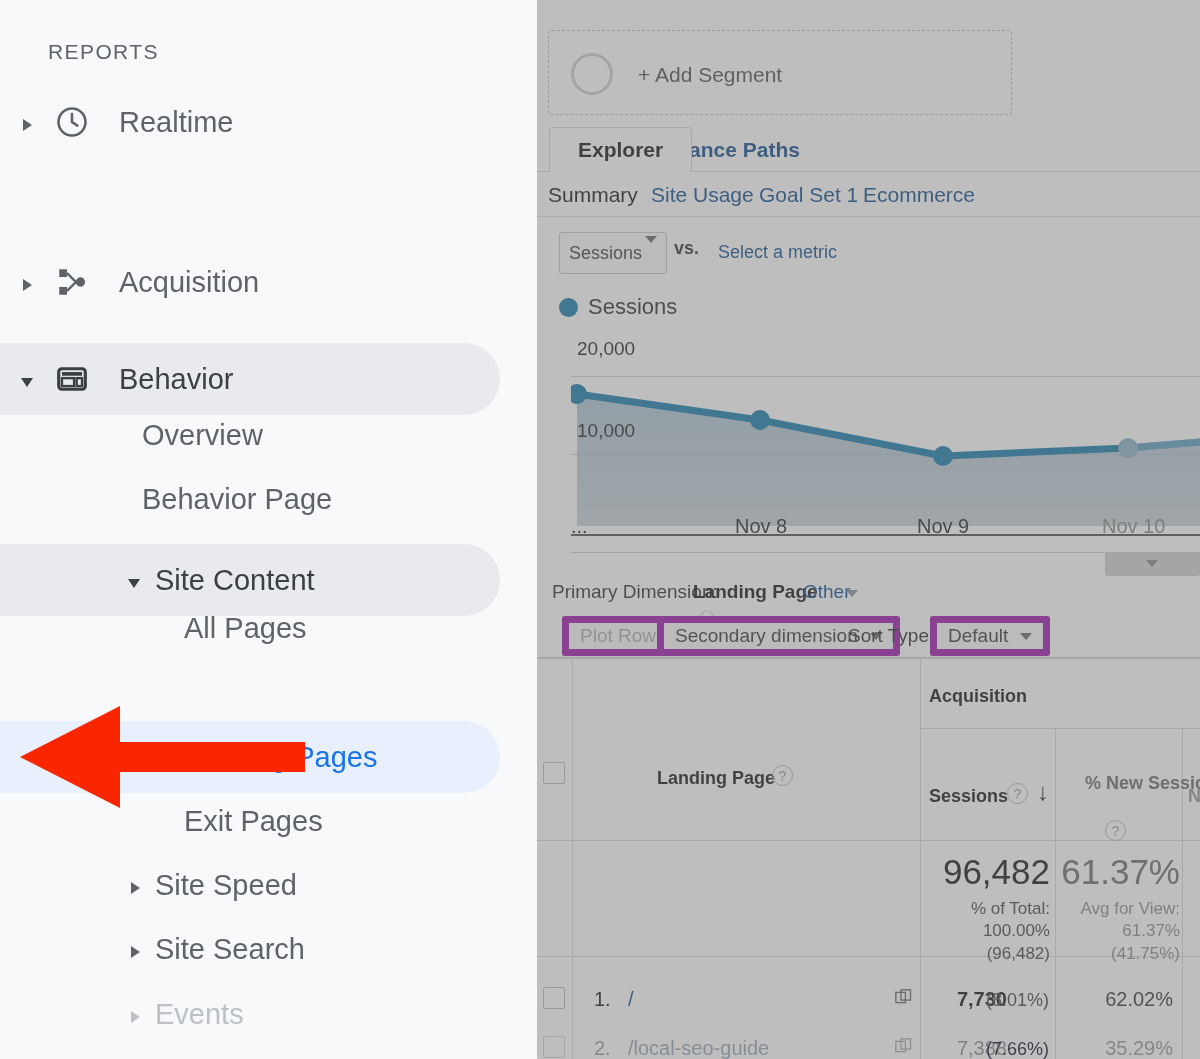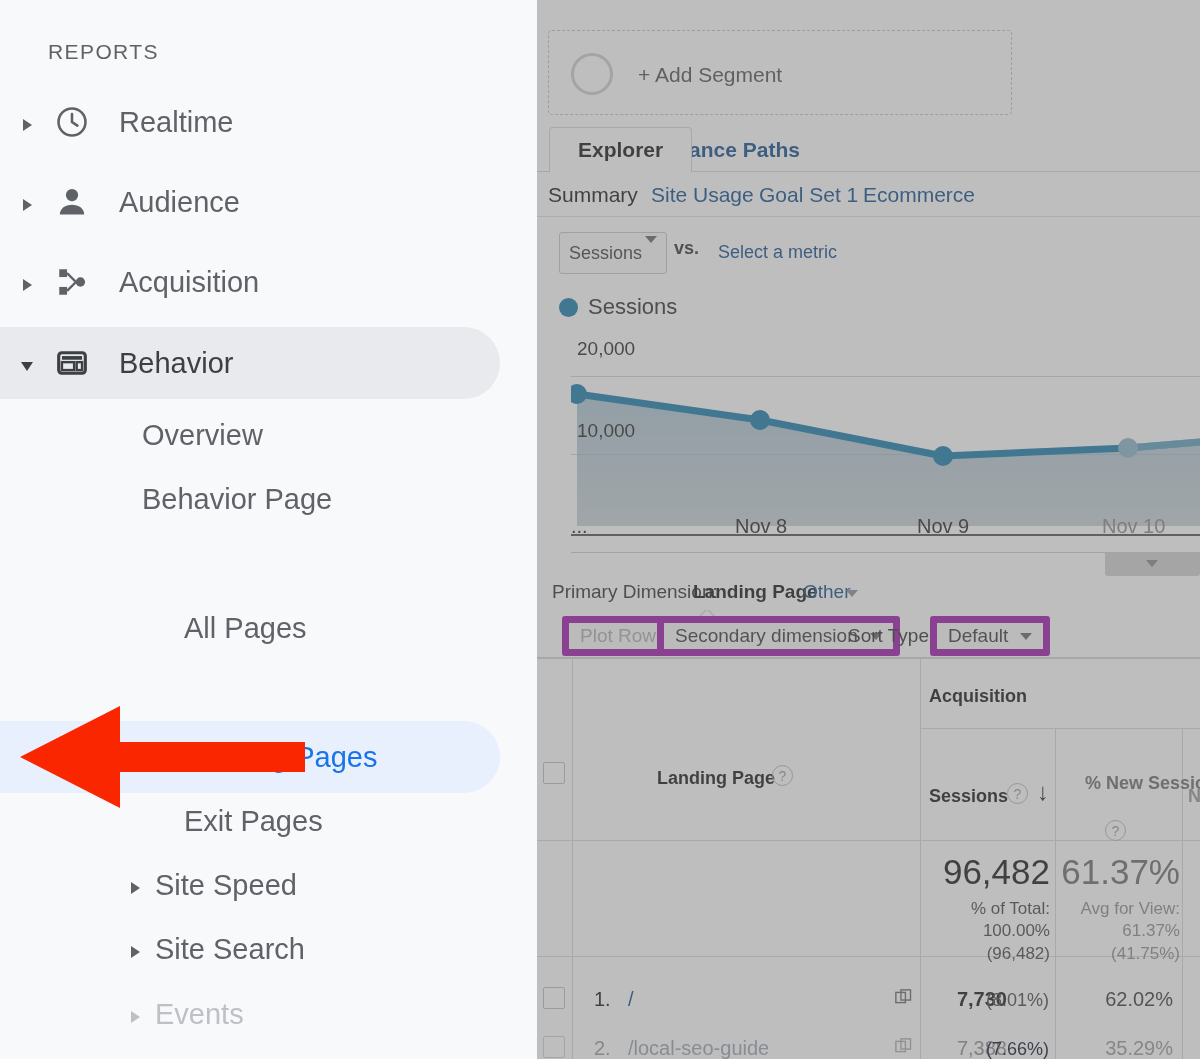--- a/index.html
+++ b/index.html
@@ -18,21 +18,21 @@
   }
   .reports-label {
     position: absolute; left: 48px; top: 40px;
     font-size: 21px; letter-spacing: 1.4px; color: #5f6368; font-weight: 400;
   }
   .nav-row {
     position: absolute; left: 0; width: 500px; height: 72px;
     display: flex; align-items: center;
     border-radius: 0 36px 36px 0;
   }
-  .nav-row.sel-gray { background: #e8eaed; }
+  .nav-row.sel-gray { background: #e8eaed; margin-top: 16px; }
   .nav-row.sel-blue { background: #e8f0fe; }
 
   .caret {
     position: absolute; width: 0; height: 0;
   }
   .caret.right {
     border-left: 9px solid #5f6368;
     border-top: 6.5px solid transparent;
     border-bottom: 6.5px solid transparent;
   }
@@ -263,30 +263,20 @@
       <span class="caret right" style="left:23px; top:33px"></span>
       <span class="nav-icon" style="top:16px">
         <svg width="36" height="36" viewBox="0 0 24 24">
           <circle cx="12" cy="12" r="9" fill="none" stroke="#5f6368" stroke-width="1.7"></circle>
           <path d="M12 6.6 V12 L15.6 14.4" fill="none" stroke="#5f6368" stroke-width="1.7" stroke-linecap="round"></path>
         </svg>
       </span>
       <span class="nav-label level1" style="top:20px">Realtime</span>
     </div>
 
-    <div class="nav-row" style="top:166px">
-      <span class="caret right" style="left:23px; top:33px"></span>
-      <span class="nav-icon" style="top:16px">
-        <svg width="36" height="36" viewBox="0 0 24 24">
-          <circle cx="12" cy="7.4" r="4.1" fill="#5f6368"></circle>
-          <path d="M3.9 20.4c0-4.3 3.7-6.6 8.1-6.6s8.1 2.3 8.1 6.6z" fill="#5f6368"></path>
-        </svg>
-      </span>
-      <span class="nav-label level1" style="top:20px">Audience</span>
-    </div>
 
     <div class="nav-row" style="top:246px">
       <span class="caret right" style="left:23px; top:33px"></span>
       <span class="nav-icon" style="top:16px">
         <svg width="36" height="36" viewBox="0 0 24 24">
           <rect x="3.5" y="3.5" width="5.2" height="5.2" fill="#5f6368"></rect>
           <rect x="3.5" y="15.3" width="5.2" height="5.2" fill="#5f6368"></rect>
           <circle cx="17.6" cy="12" r="3.1" fill="#5f6368"></circle>
           <path d="M8.7 6.1 L14.6 12 L8.7 17.9" fill="none" stroke="#5f6368" stroke-width="1.6"></path>
         </svg>
@@ -308,20 +298,24 @@
     </div>
 
     <div class="nav-row" style="top:399px">
       <span class="nav-label level2" style="top:20px">Overview</span>
     </div>
 
     <div class="nav-row" style="top:463px">
       <span class="nav-label level2" style="top:20px">Behavior Page</span>
     </div>
 
+    <div class="nav-row sel-gray" style="top:528px">
+      <span class="caret down" style="left:128px; top:35px"></span>
+      <span class="nav-label level3 dark" style="left:155px; top:20px">Site Content</span>
+    </div>
 
     <div class="nav-row" style="top:592px">
       <span class="nav-label level3" style="top:20px">All Pages</span>
     </div>
 
 
     <div class="nav-row sel-blue" style="top:721px">
       <span class="nav-label level3 blue" style="top:20px">Landing Pages</span>
     </div>
 

